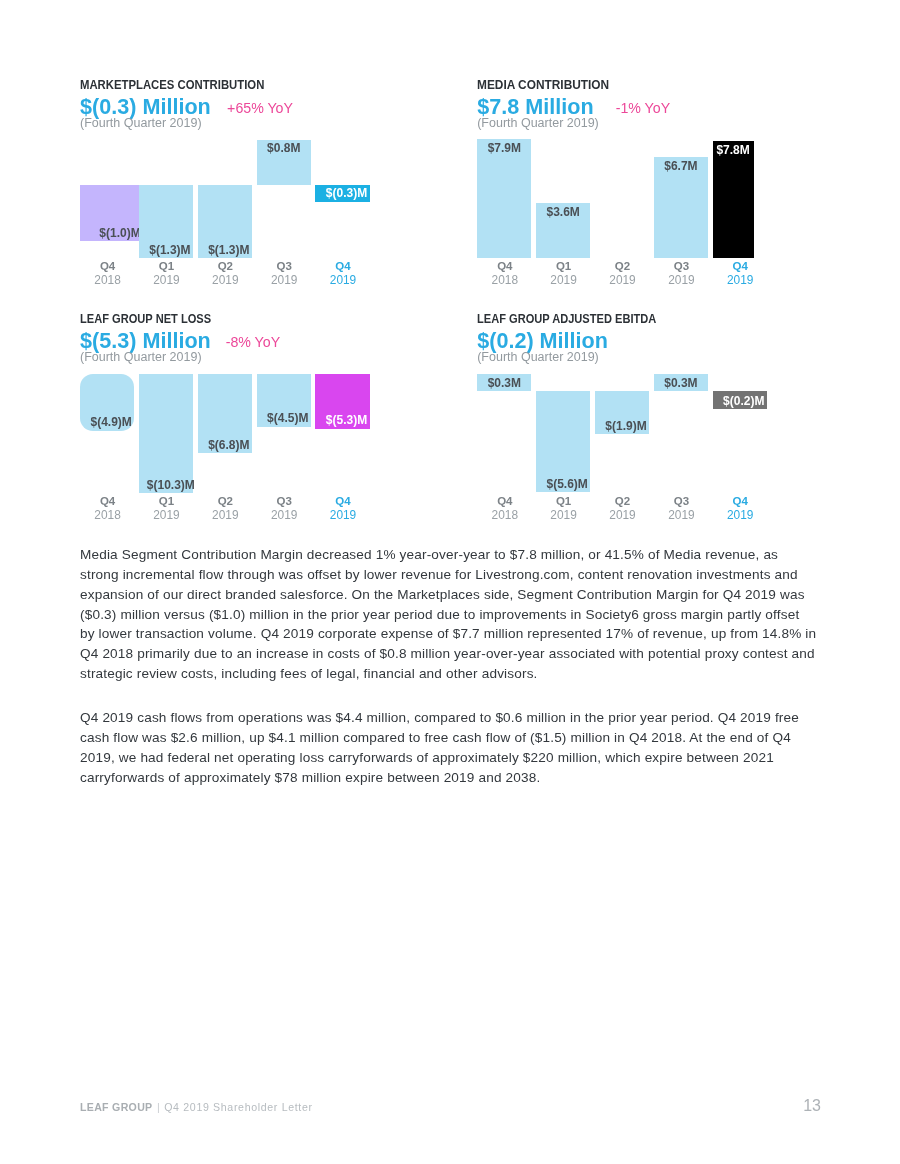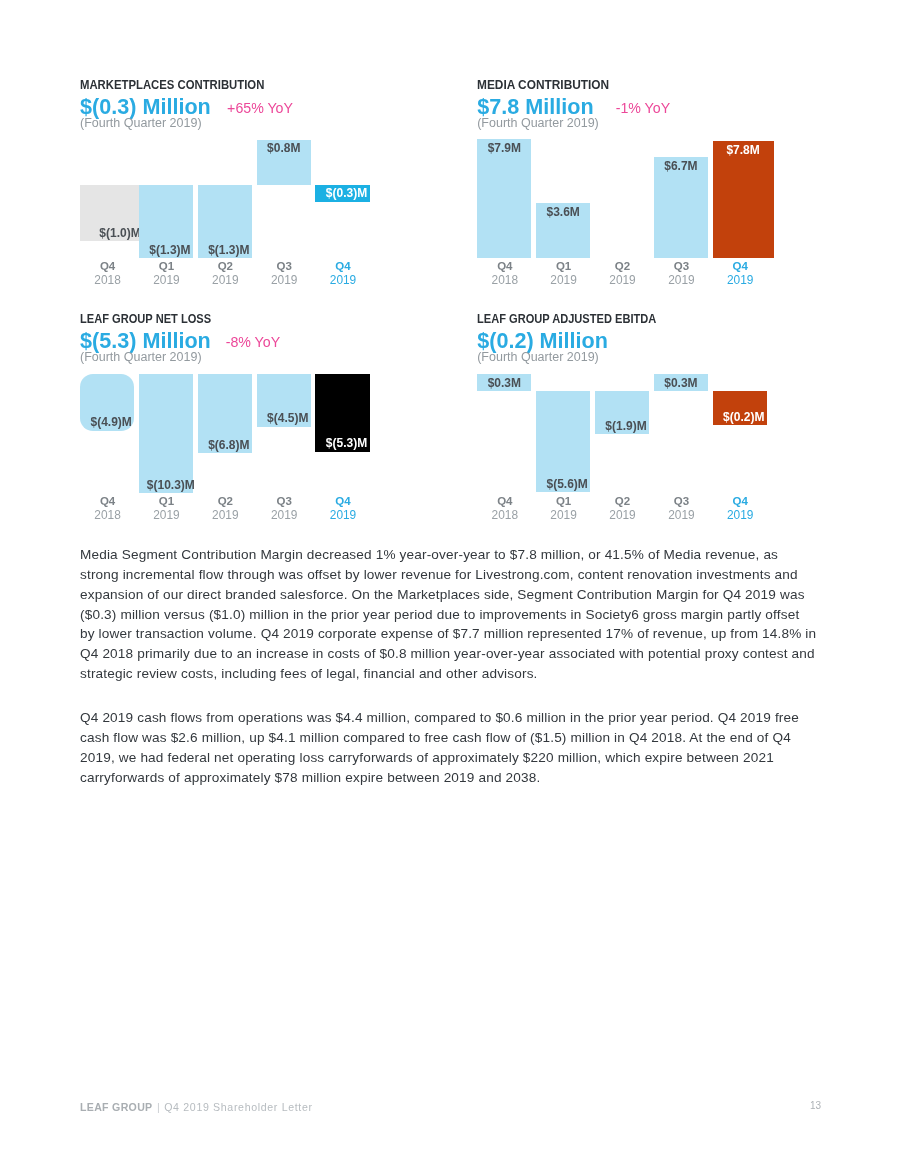--- a/index.html
+++ b/index.html
@@ -31,35 +31,35 @@
   .xtick.hl .q,.xtick.hl .y{color:#2aabe2;}
 
   .para{position:absolute;left:80px;width:742px;}
   .para .ln{font-size:13.6px;line-height:19.75px;color:#33383d;letter-spacing:.16px;white-space:nowrap;}
 
   .footer{position:absolute;left:80px;top:1100px;width:740px;height:14px;
           font-size:10.6px;color:#b7bcc0;line-height:14px;white-space:nowrap;}
   .footer .brand{font-weight:bold;letter-spacing:.3px;color:#a9aeb2;}
   .footer .sep{margin:0 4.5px;color:#c9cdd0;}
   .footer .doc{letter-spacing:.66px;}
-  .footer .pg{position:absolute;right:-1px;top:-1px;font-size:10px;letter-spacing:0;color:#adb2b6;}
+  .footer .pg{position:absolute;right:-1px;top:-1px;font-size:16px;letter-spacing:0;color:#adb2b6;}
 </style>
 </head>
 <body>
 
 <div class="page">
 <div class="chart-block" style="left:80.0px;top:78.0px;">
   <div class="chart-title" style="transform:scaleX(0.906);">MARKETPLACES CONTRIBUTION</div>
   <div class="chart-headline">
     <span class="chart-value">$(0.3) Million</span>
     <span class="chart-yoy" style="left:147.1px;">+65% YoY</span>
   </div>
   <div class="chart-period">(Fourth Quarter 2019)</div>
 </div>
-<div class="bar" style="left: 80px; width: 72px; background-color: #e5e5e5; top: 185px; height: 56px;">
+<div class="bar" style="left: 80px; width: 72px; background-color: #c4b5fd; top: 185px; height: 56px;">
       <span class="bar-label lp-bottom">$(1.0)M</span>
     </div>
 <div class="bar" style="left: 138.8px; width: 54.3px; background-color: rgb(178, 225, 244); top: 185px; height: 73px;">
       <span class="bar-label lp-bottom">$(1.3)M</span>
     </div>
 <div class="bar" style="left: 197.7px; width: 54.3px; background-color: rgb(178, 225, 244); top: 185px; height: 73px;">
       <span class="bar-label lp-bottom">$(1.3)M</span>
     </div>
 <div class="bar" style="left: 256.6px; width: 54.3px; background-color: rgb(178, 225, 244); top: 139.5px; height: 45.5px;">
       <span class="bar-label lp-top">$0.8M</span>
@@ -97,21 +97,21 @@
 </div>
 <div class="bar" style="left: 477.2px; width: 54.3px; background-color: rgb(178, 225, 244); top: 139.2px; height: 118.5px;">
       <span class="bar-label lp-top">$7.9M</span>
     </div>
 <div class="bar" style="left: 536px; width: 54.3px; background-color: rgb(178, 225, 244); top: 203.1px; height: 54.6px;">
       <span class="bar-label lp-top">$3.6M</span>
     </div>
 <div class="bar" style="left: 653.8px; width: 54.3px; background-color: rgb(178, 225, 244); top: 156.8px; height: 100.9px;">
       <span class="bar-label lp-top">$6.7M</span>
     </div>
-<div class="bar hl" style="left: 712.6px; width: 61px; background-color: #c2410c; top: 140.8px; height: 116.9px;">
+<div class="bar hl" style="left: 712.6px; width: 41px; background-color: #000000; top: 140.8px; height: 116.9px;">
       <span class="bar-label lp-top">$7.8M</span>
     </div>
 <div class="xtick" style="left:476.8px;top:259.2px;">
       <span class="q">Q4</span>
       <span class="y">2018</span>
     </div>
 <div class="xtick" style="left:535.6px;top:259.2px;">
       <span class="q">Q1</span>
       <span class="y">2019</span>
     </div>
@@ -140,21 +140,21 @@
     </div>
 <div class="bar" style="left: 138.8px; width: 54.3px; background-color: rgb(178, 225, 244); top: 373.9px; height: 119.6px;">
       <span class="bar-label lp-bottom">$(10.3)M</span>
     </div>
 <div class="bar" style="left: 197.7px; width: 54.3px; background-color: rgb(178, 225, 244); top: 373.9px; height: 79.2px;">
       <span class="bar-label lp-bottom">$(6.8)M</span>
     </div>
 <div class="bar" style="left: 256.6px; width: 54.3px; background-color: rgb(178, 225, 244); top: 373.9px; height: 52.8px;">
       <span class="bar-label lp-bottom">$(4.5)M</span>
     </div>
-<div class="bar hl" style="left: 315.4px; width: 54.3px; background-color: #000000; top: 373.9px; height: 78px; text-decoration: underline;">
+<div class="bar hl" style="left: 315.4px; width: 54.3px; background-color: #d946ef; top: 373.9px; height: 55px; text-decoration: underline;">
       <span class="bar-label lp-bottom">$(5.3)M</span>
     </div>
 <div class="xtick" style="left:79.6px;top:494.4px;">
       <span class="q">Q4</span>
       <span class="y">2018</span>
     </div>
 <div class="xtick" style="left:138.4px;top:494.4px;">
       <span class="q">Q1</span>
       <span class="y">2019</span>
     </div>
@@ -182,21 +182,21 @@
     </div>
 <div class="bar" style="left: 536px; width: 54.3px; background-color: rgb(178, 225, 244); top: 391.3px; height: 101px;">
       <span class="bar-label lp-bottom">$(5.6)M</span>
     </div>
 <div class="bar" style="left: 594.9px; width: 54.3px; background-color: rgb(178, 225, 244); top: 391.3px; height: 43px;">
       <span class="bar-label lp-bottom">$(1.9)M</span>
     </div>
 <div class="bar" style="left: 653.8px; width: 54.3px; background-color: rgb(178, 225, 244); top: 374.2px; height: 17px;">
       <span class="bar-label lp-top">$0.3M</span>
     </div>
-<div class="bar hl" style="left: 712.6px; width: 54.3px; background-color: #c2410c; top: 391.3px; height: 34px;">
+<div class="bar hl" style="left: 712.6px; width: 54.3px; background-color: #737373; top: 391.3px; height: 18px;">
       <span class="bar-label lp-bottom">$(0.2)M</span>
     </div>
 <div class="xtick" style="left:476.8px;top:494.4px;">
       <span class="q">Q4</span>
       <span class="y">2018</span>
     </div>
 <div class="xtick" style="left:535.6px;top:494.4px;">
       <span class="q">Q1</span>
       <span class="y">2019</span>
     </div>

